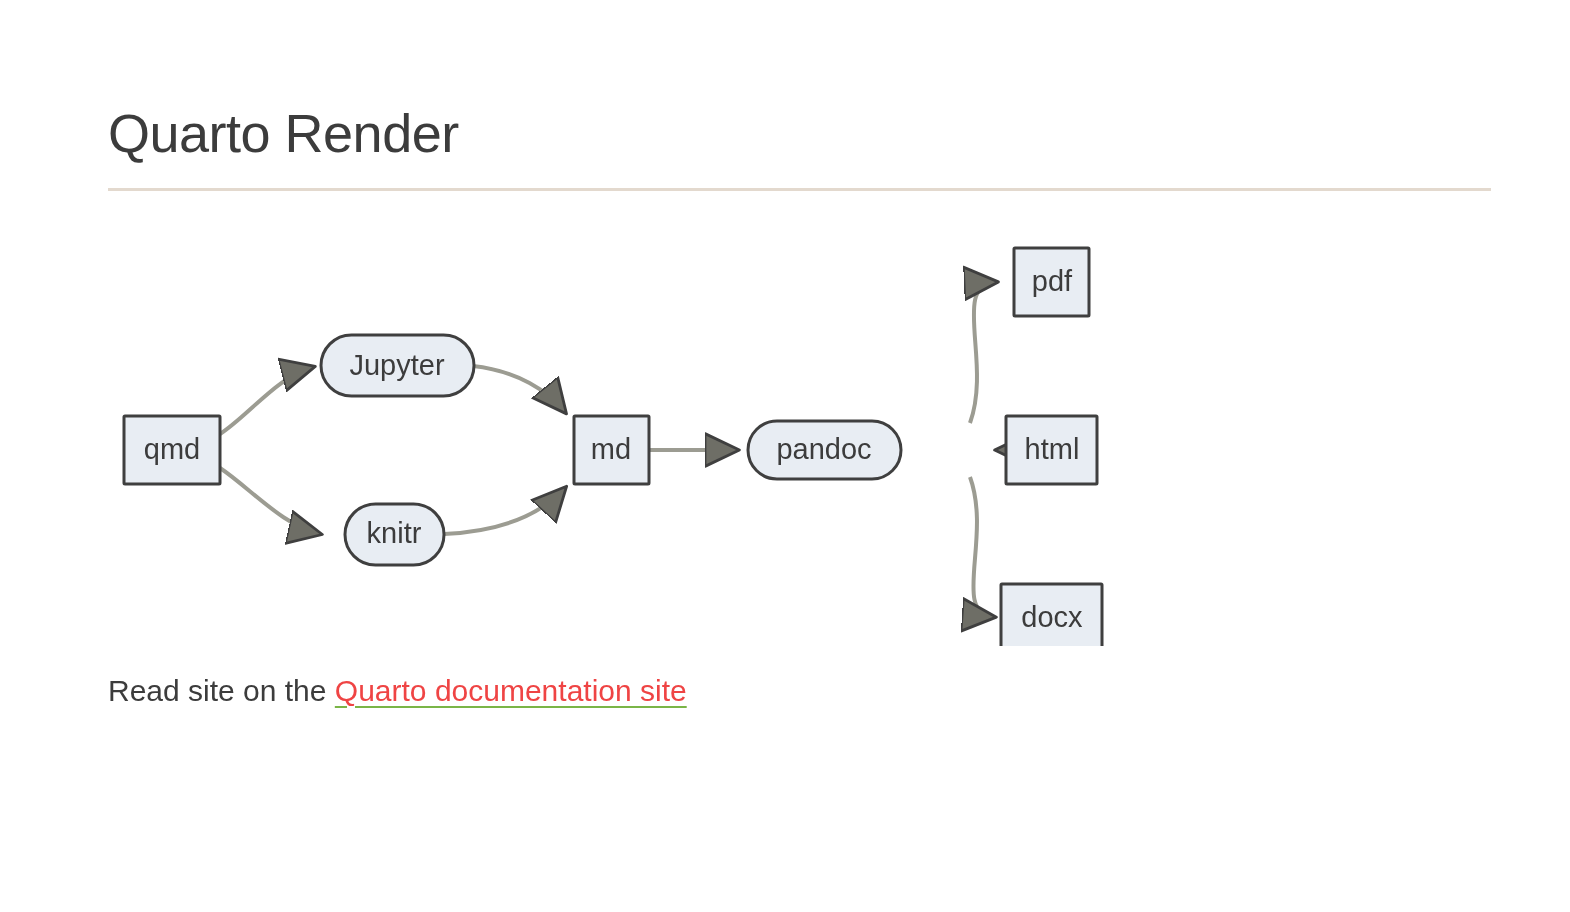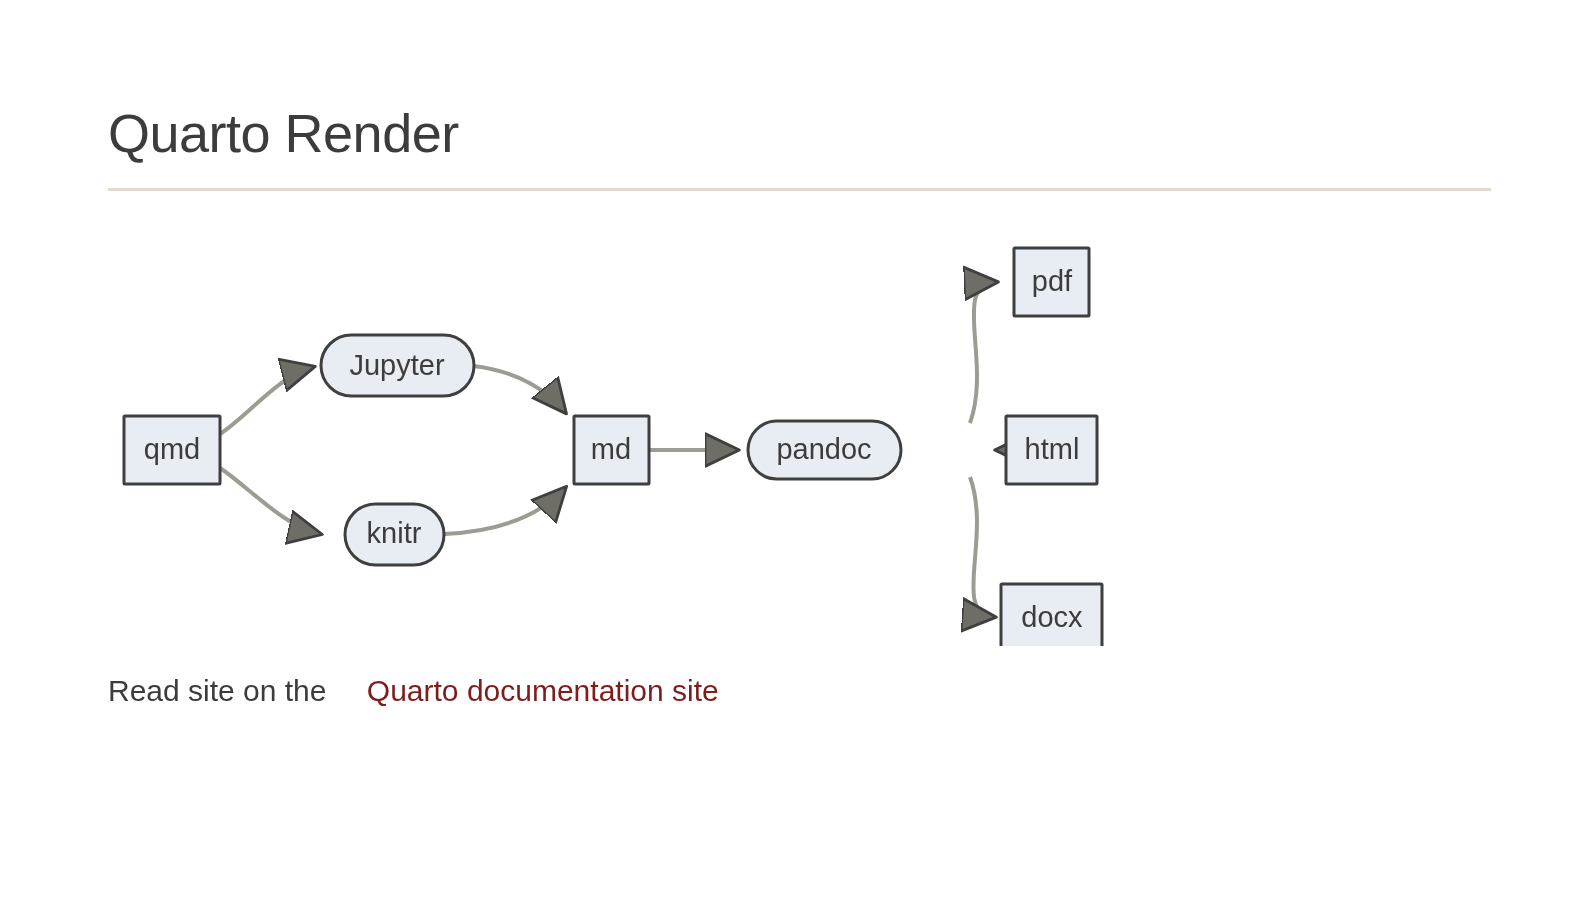--- a/index.html
+++ b/index.html
@@ -67,26 +67,26 @@
   .footer-text {
     position: absolute;
     left: 0;
     top: 670px;
     font-size: 30px;
     color: #3C3C3C;
     line-height: 1.4;
     white-space: nowrap;
   }
   .footer-link {
-    color: #7f1d1d;
+    color: #ef4444;
+    text-decoration: underline;
     text-decoration-color: #7AB547;
     text-underline-offset: 5px;
     text-decoration-thickness: 2px;
     cursor: pointer;
-    margin-left: 32px;
   }
 </style>
 </head>
 <body>
 
 <div class="page">
   <div class="content">
 
     <h1 class="page-title">Quarto Render</h1>
 

